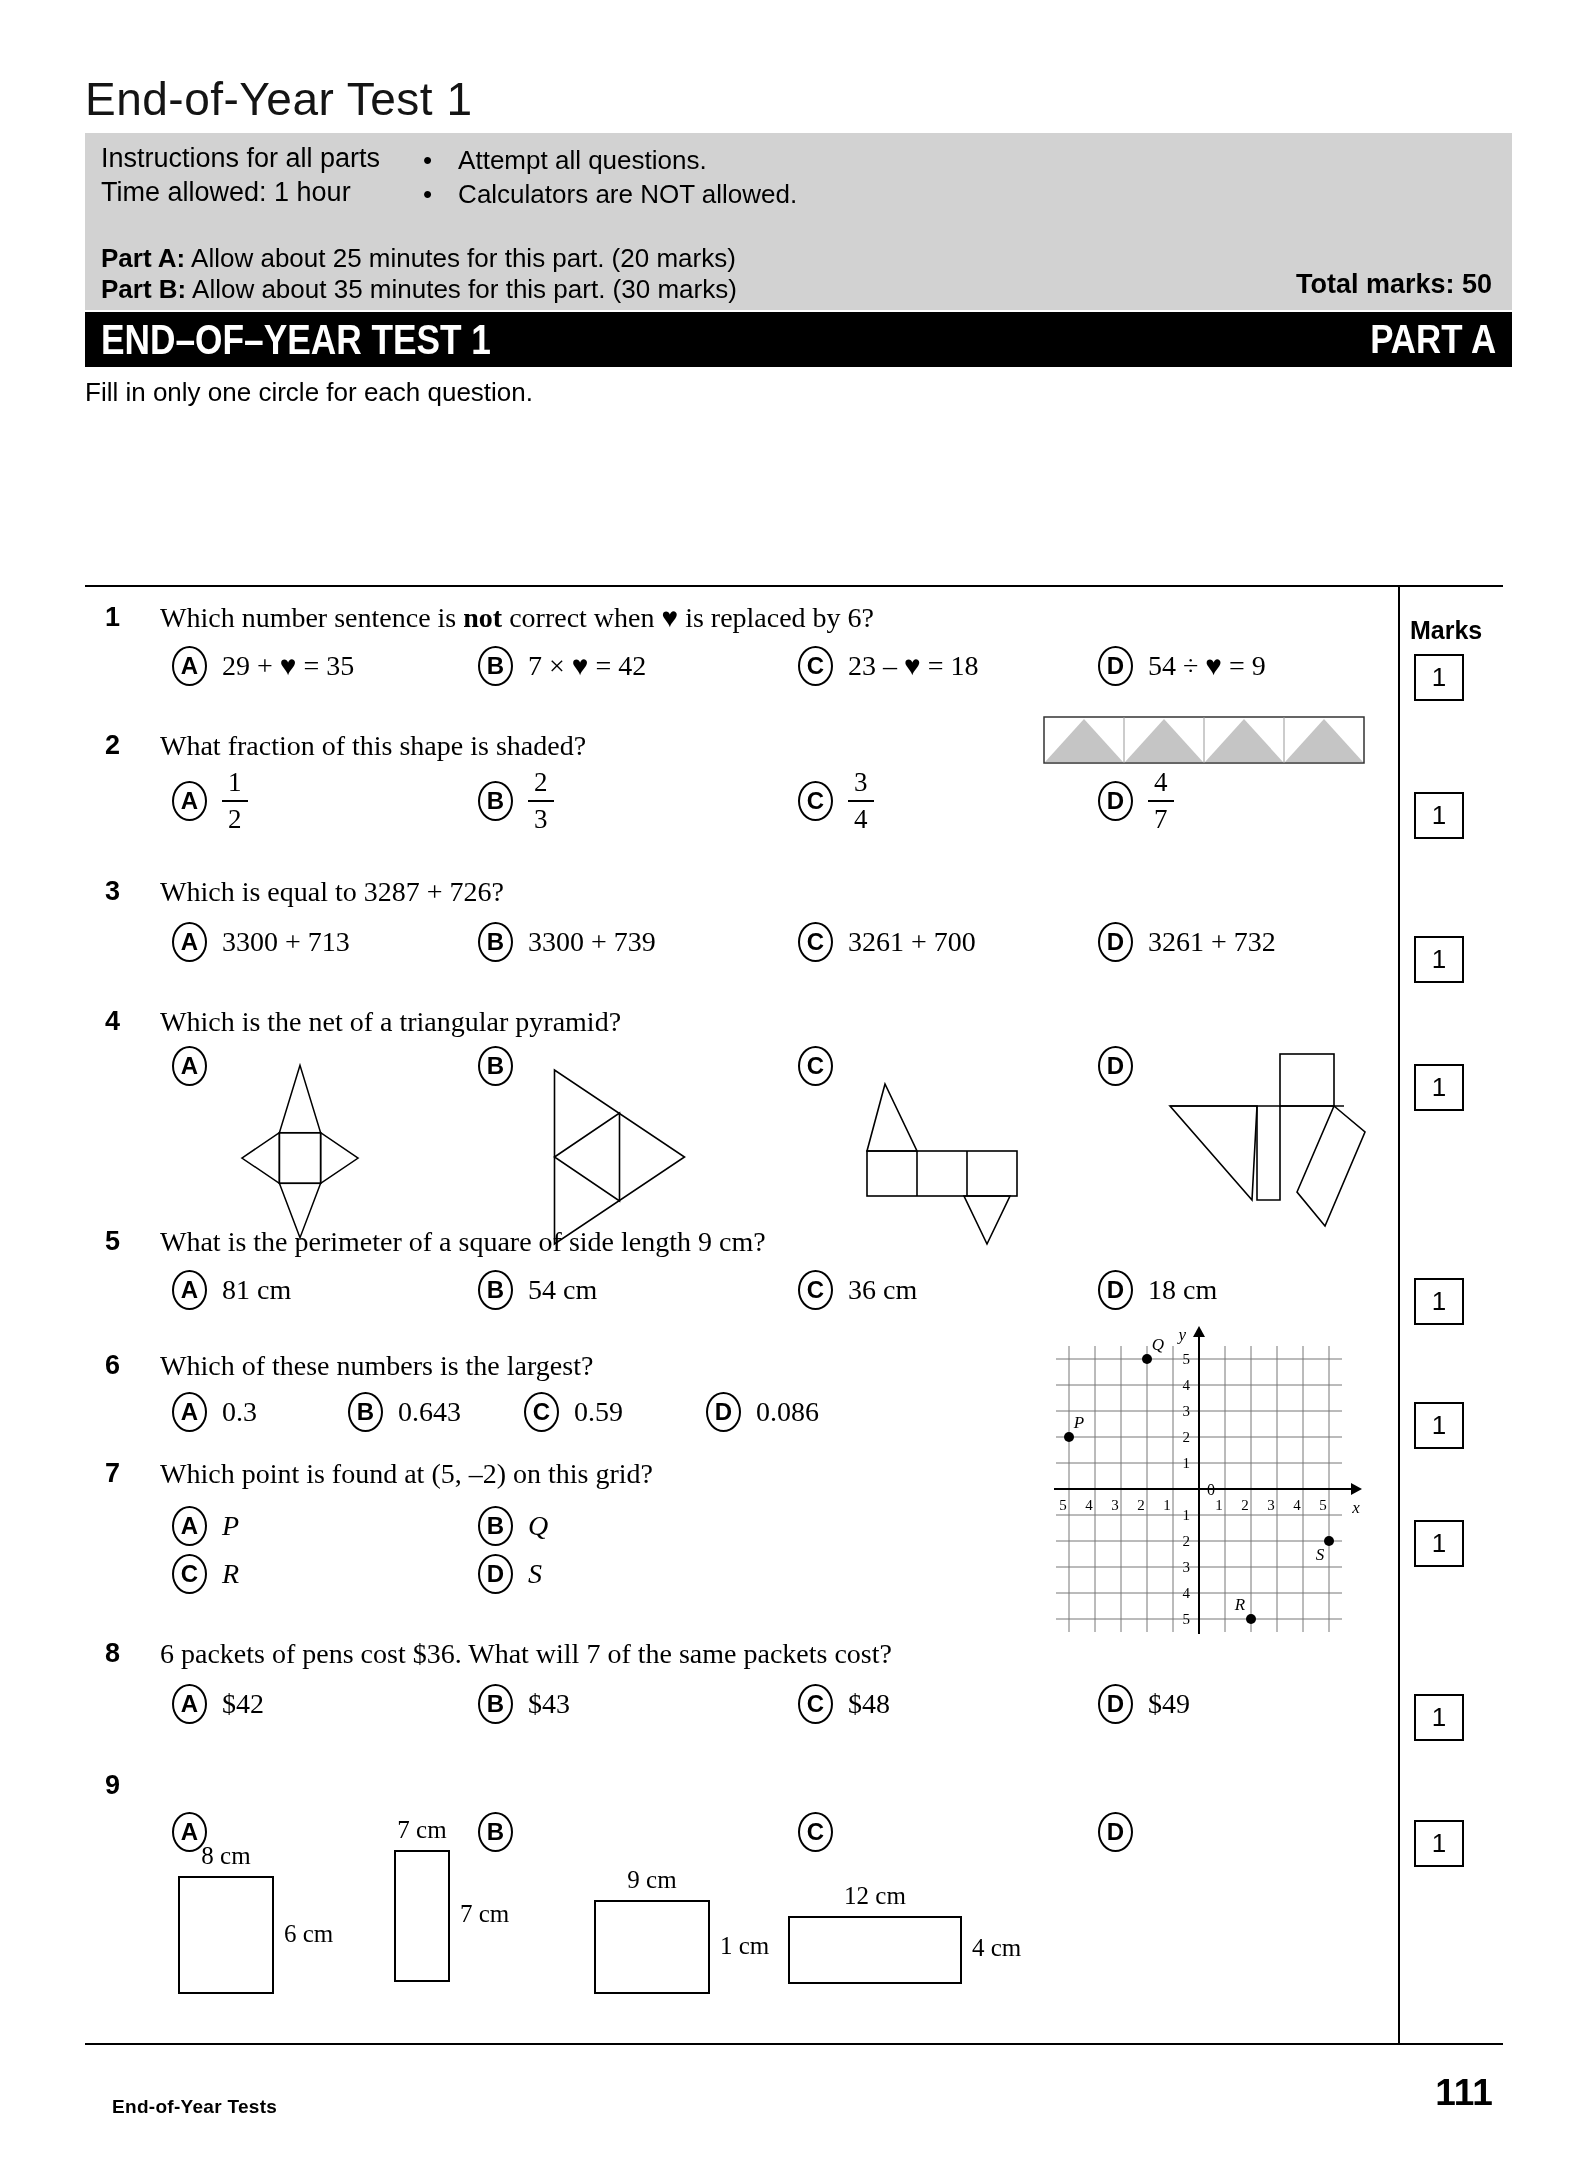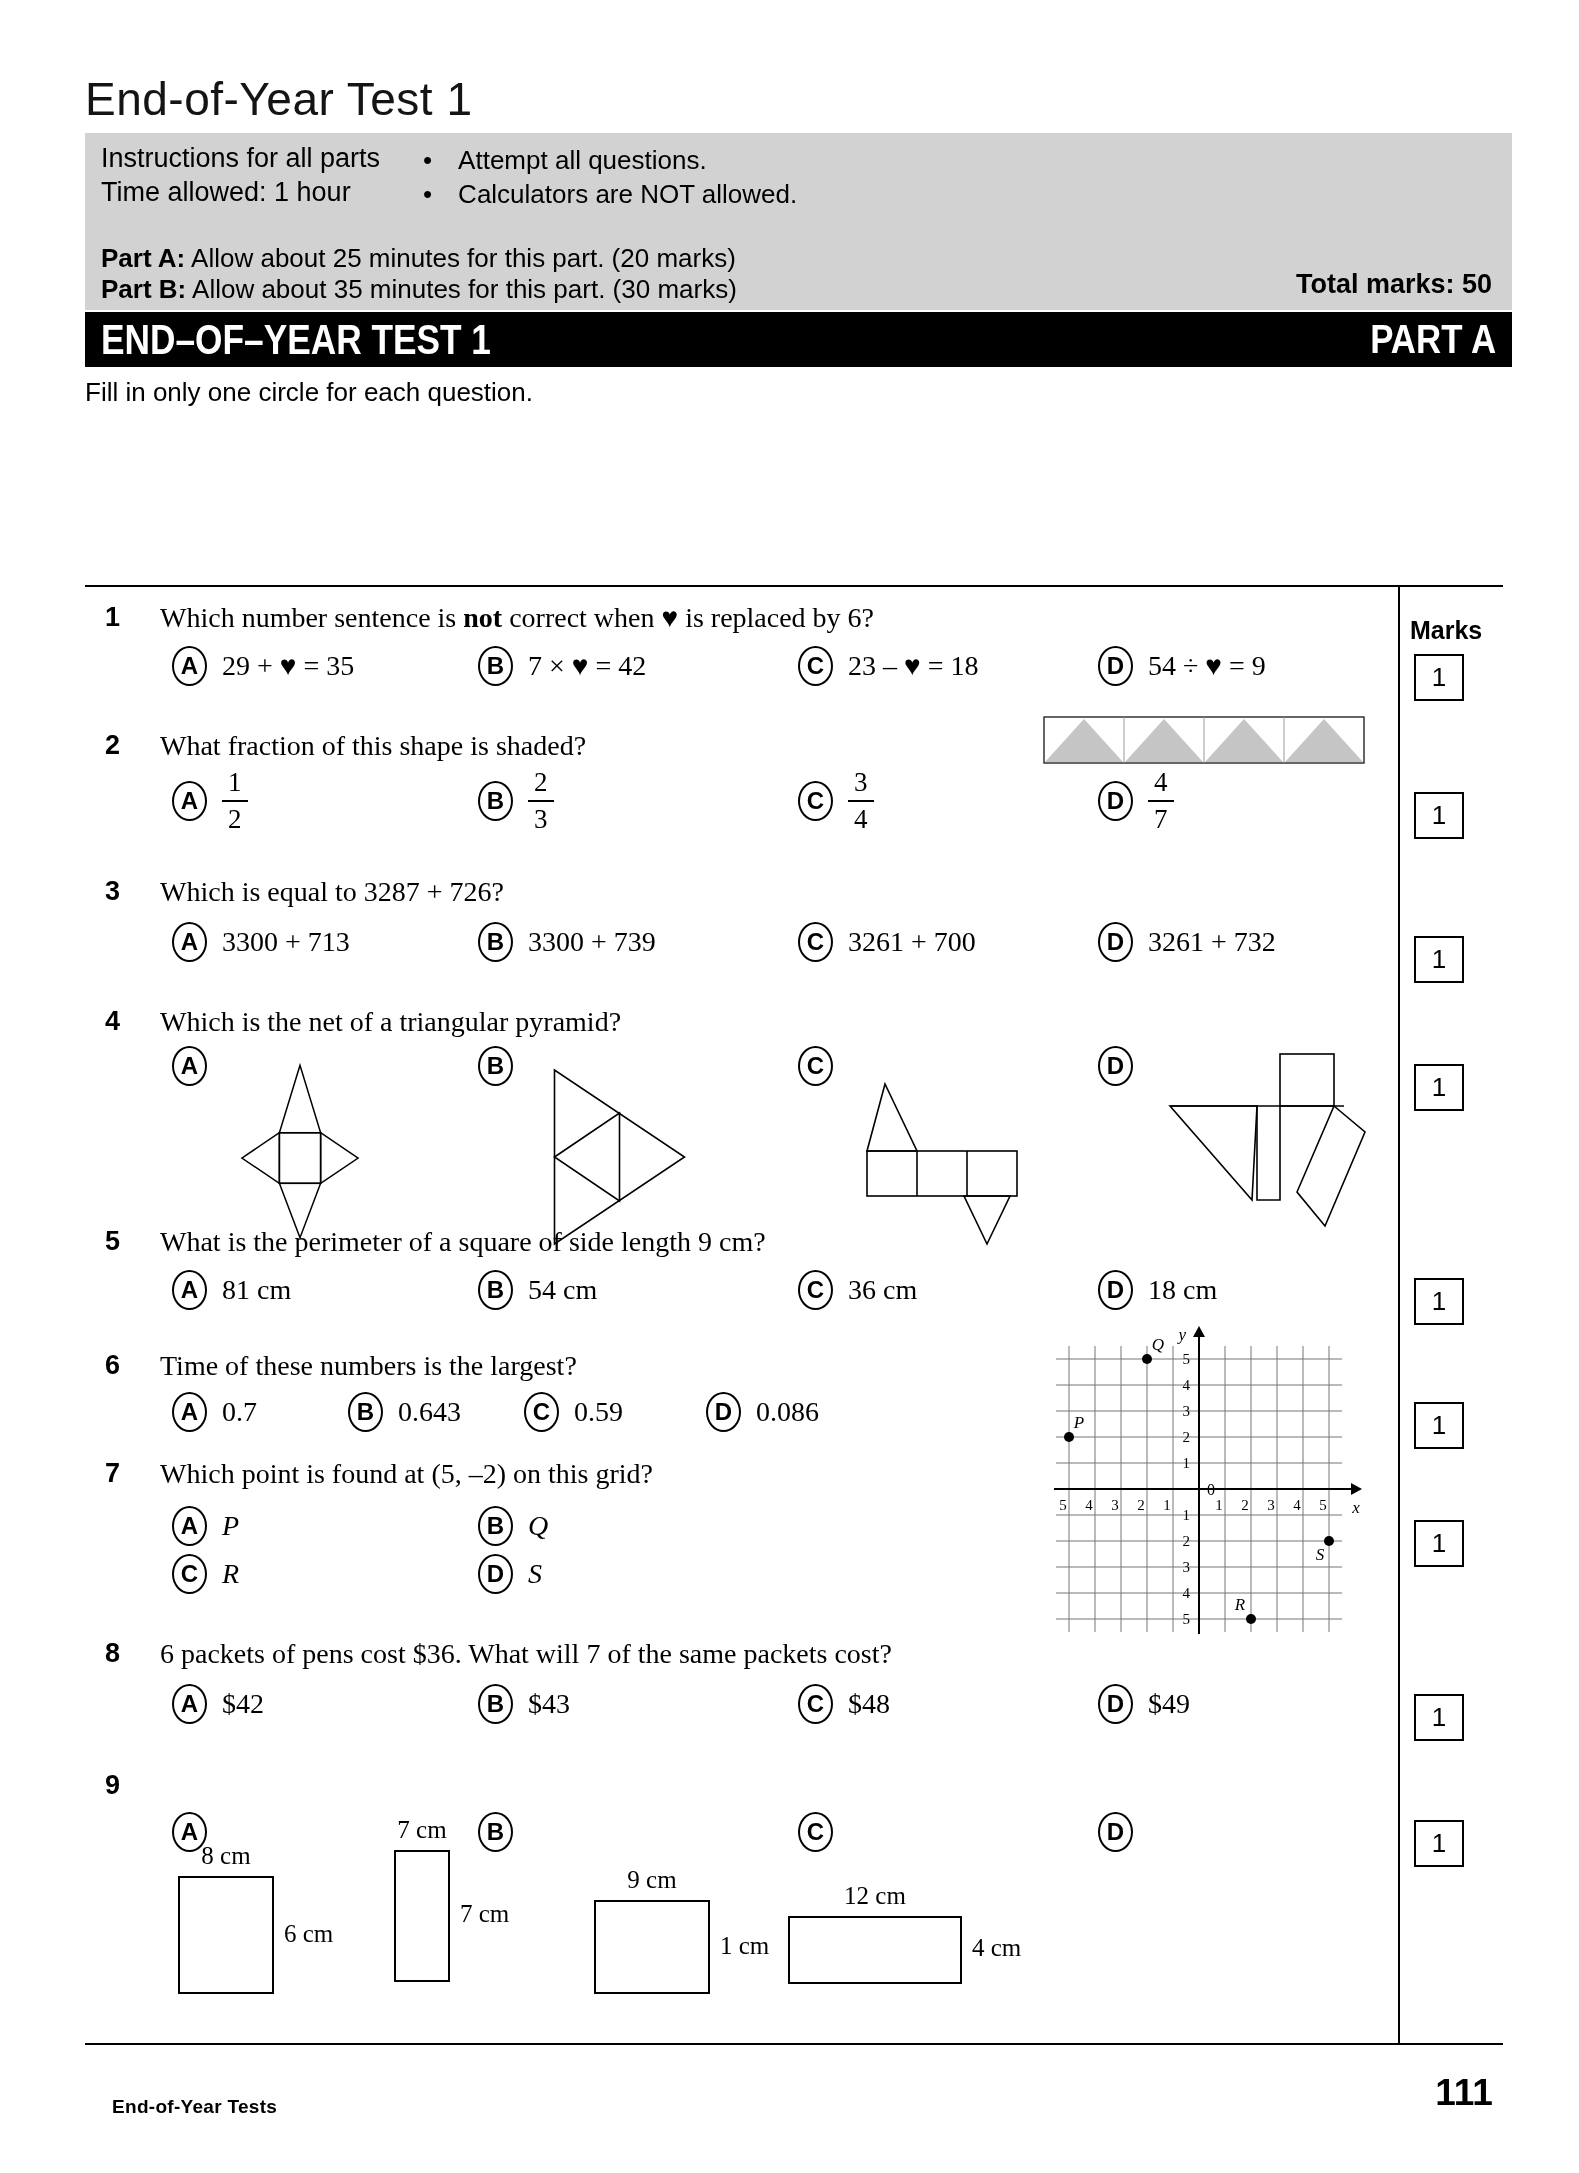--- a/index.html
+++ b/index.html
@@ -253,25 +253,25 @@
     <span class="lt">C</span>
     <span class="otext">36 cm</span>
   </div>
   <div class="abs opt c4" style="top:1270px">
     <span class="lt">D</span>
     <span class="otext">18 cm</span>
   </div>
 
   <div class="abs q" style="top:1350px">
     <div class="qnum">6</div>
-    <div class="qtext">Time of these numbers is the largest?</div>
+    <div class="qtext">Which of these numbers is the largest?</div>
   </div>
   <div class="abs opt" style="top:1392px;left:172px">
     <span class="lt">A</span>
-    <span class="otext">0.7</span>
+    <span class="otext">0.3</span>
   </div>
   <div class="abs opt" style="top:1392px;left:348px">
     <span class="lt">B</span>
     <span class="otext">0.643</span>
   </div>
   <div class="abs opt" style="top:1392px;left:524px">
     <span class="lt">C</span>
     <span class="otext">0.59</span>
   </div>
   <div class="abs opt" style="top:1392px;left:706px">

